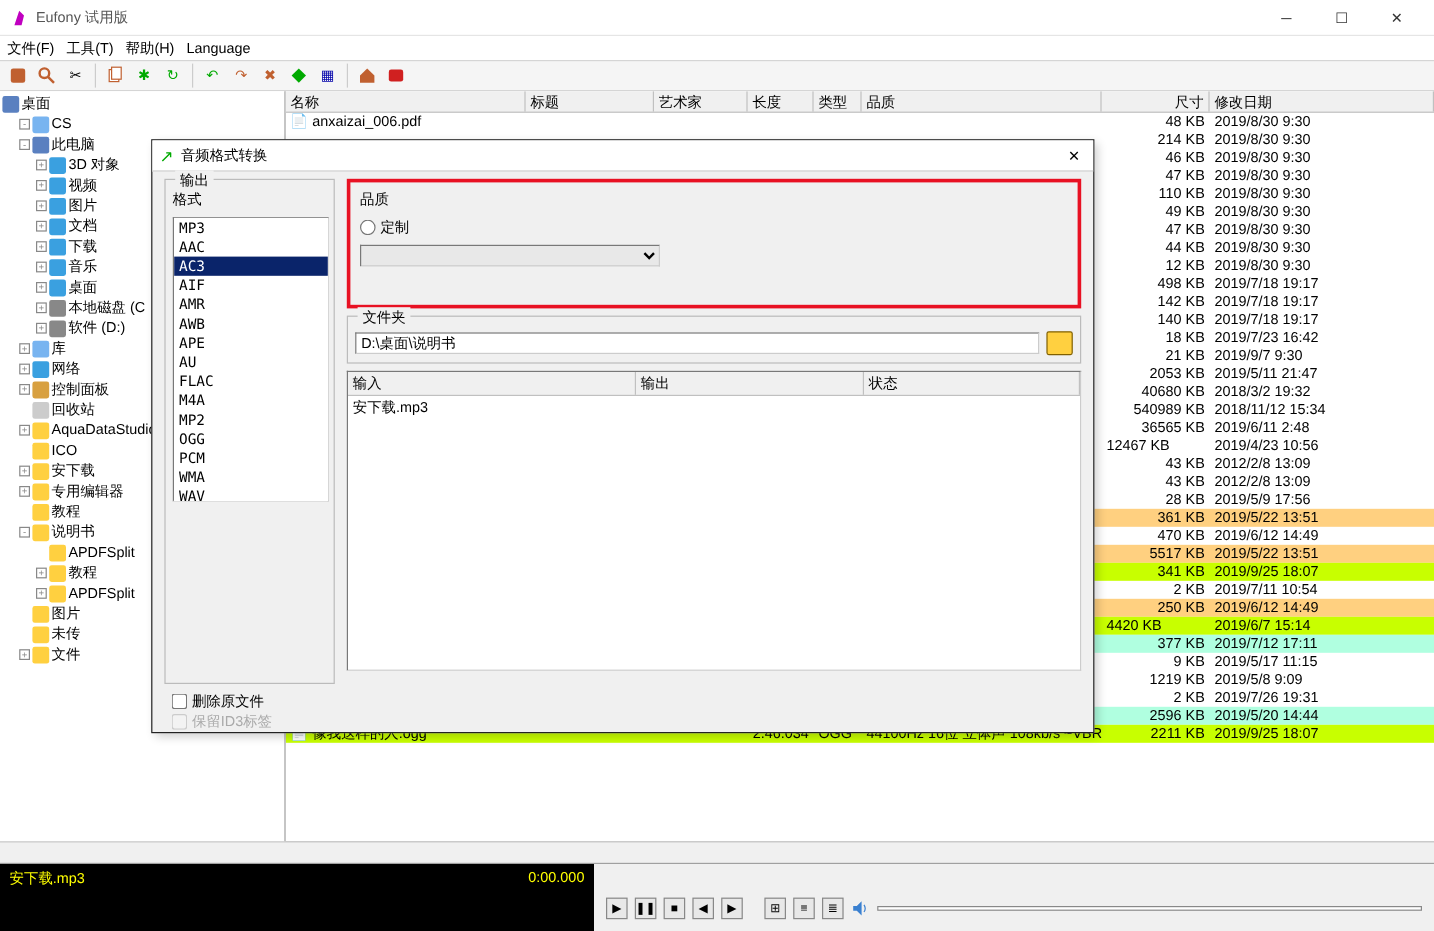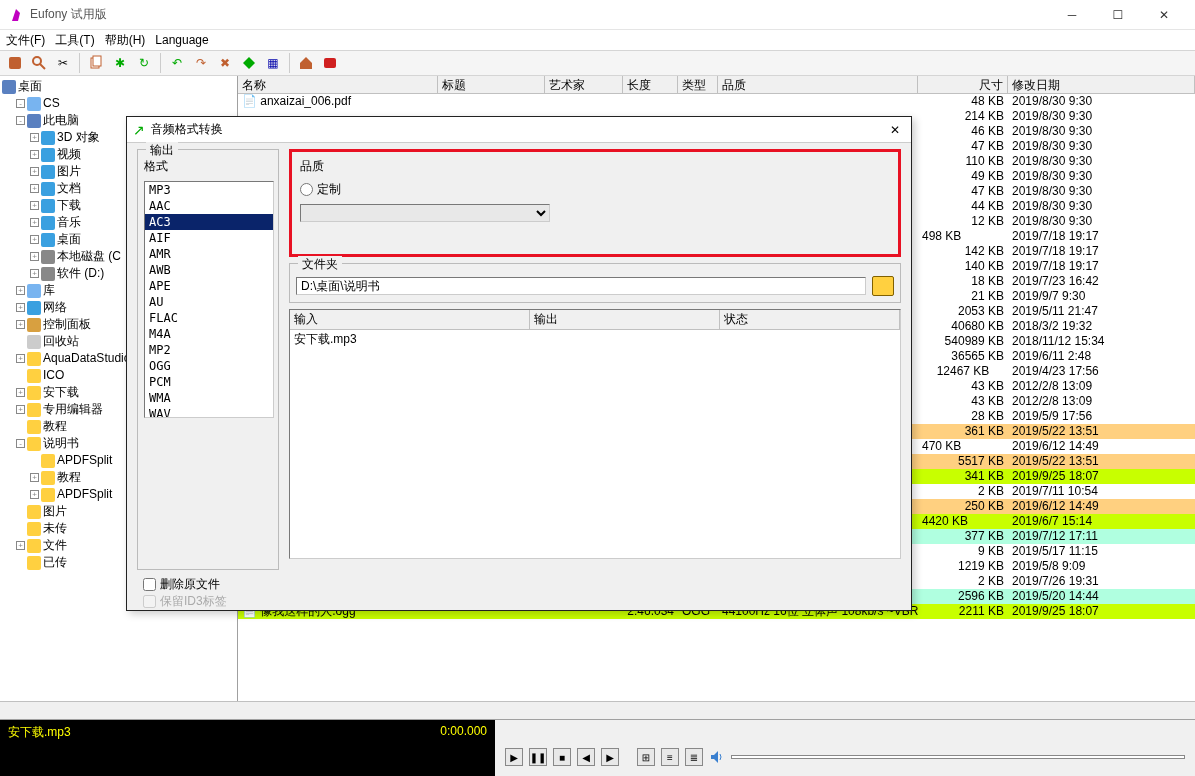--- a/index.html
+++ b/index.html
@@ -264,25 +264,20 @@
         <div class="tn" style="padding-left: 14px;">
           <span style="width:9px;display:inline-block"></span>
           <span class="ic" style="background:#ffd040"></span>
           <span>未传</span>
         </div>
         <div class="tn" style="padding-left: 14px;">
           <span class="box">+</span>
           <span class="ic" style="background:#ffd040"></span>
           <span>文件</span>
         </div>
-        <div class="tn" style="padding-left: 14px;">
-          <span style="width:9px;display:inline-block"></span>
-          <span class="ic" style="background:#ffd040"></span>
-          <span>已传</span>
-        </div>
       </div>
   </div>
   <div class="list-pane">
     <div class="list-header">
       <div class="col" style="width:200px">名称</div>
       <div class="col" style="width:107px">标题</div>
       <div class="col" style="width:78px">艺术家</div>
       <div class="col" style="width:55px">长度</div>
       <div class="col" style="width:40px">类型</div>
       <div class="col" style="width:200px">品质</div>
@@ -380,21 +375,21 @@
           <div class="cell" style="width:90px;text-align:right">12 KB</div>
           <div class="cell" style="flex:1">2019/8/30 9:30</div>
         </div>
         <div class="row">
           <div class="cell" style="width:200px"></div>
           <div class="cell" style="width:107px"></div>
           <div class="cell" style="width:78px"></div>
           <div class="cell" style="width:55px;text-align:right"></div>
           <div class="cell" style="width:40px"></div>
           <div class="cell" style="width:200px"> </div>
-          <div class="cell" style="width:90px;">498 KB</div>
+          <div class="cell" style="width:90px;text-align:right">498 KB</div>
           <div class="cell" style="flex:1">2019/7/18 19:17</div>
         </div>
         <div class="row">
           <div class="cell" style="width:200px"></div>
           <div class="cell" style="width:107px"></div>
           <div class="cell" style="width:78px"></div>
           <div class="cell" style="width:55px;text-align:right"></div>
           <div class="cell" style="width:40px"></div>
           <div class="cell" style="width:200px"> </div>
           <div class="cell" style="width:90px;text-align:right">142 KB</div>
@@ -470,22 +465,22 @@
           <div class="cell" style="width:90px;text-align:right">36565 KB</div>
           <div class="cell" style="flex:1">2019/6/11 2:48</div>
         </div>
         <div class="row">
           <div class="cell" style="width:200px"></div>
           <div class="cell" style="width:107px"></div>
           <div class="cell" style="width:78px"></div>
           <div class="cell" style="width:55px;text-align:right"></div>
           <div class="cell" style="width:40px"></div>
           <div class="cell" style="width:200px"> </div>
-          <div class="cell" style="width:90px;text-align:center">12467 KB</div>
-          <div class="cell" style="flex:1">2019/4/23 17:56</div>
+          <div class="cell" style="width:90px;text-align:left">12467 KB</div>
+          <div class="cell" style="flex:1">2019/4/23 10:56</div>
         </div>
         <div class="row">
           <div class="cell" style="width:200px"></div>
           <div class="cell" style="width:107px"></div>
           <div class="cell" style="width:78px"></div>
           <div class="cell" style="width:55px;text-align:right"></div>
           <div class="cell" style="width:40px"></div>
           <div class="cell" style="width:200px"> </div>
           <div class="cell" style="width:90px;text-align:right">43 KB</div>
           <div class="cell" style="flex:1">2012/2/8 13:09</div>
@@ -520,21 +515,21 @@
           <div class="cell" style="width:90px;text-align:right">361 KB</div>
           <div class="cell" style="flex:1">2019/5/22 13:51</div>
         </div>
         <div class="row">
           <div class="cell" style="width:200px"></div>
           <div class="cell" style="width:107px"></div>
           <div class="cell" style="width:78px"></div>
           <div class="cell" style="width:55px;text-align:right"></div>
           <div class="cell" style="width:40px"></div>
           <div class="cell" style="width:200px"> </div>
-          <div class="cell" style="width:90px;">470 KB</div>
+          <div class="cell" style="width:90px;text-align:right">470 KB</div>
           <div class="cell" style="flex:1">2019/6/12 14:49</div>
         </div>
         <div class="row hl-orange">
           <div class="cell" style="width:200px"></div>
           <div class="cell" style="width:107px"></div>
           <div class="cell" style="width:78px"></div>
           <div class="cell" style="width:55px;text-align:right"></div>
           <div class="cell" style="width:40px"></div>
           <div class="cell" style="width:200px"> </div>
           <div class="cell" style="width:90px;text-align:right">5517 KB</div>

